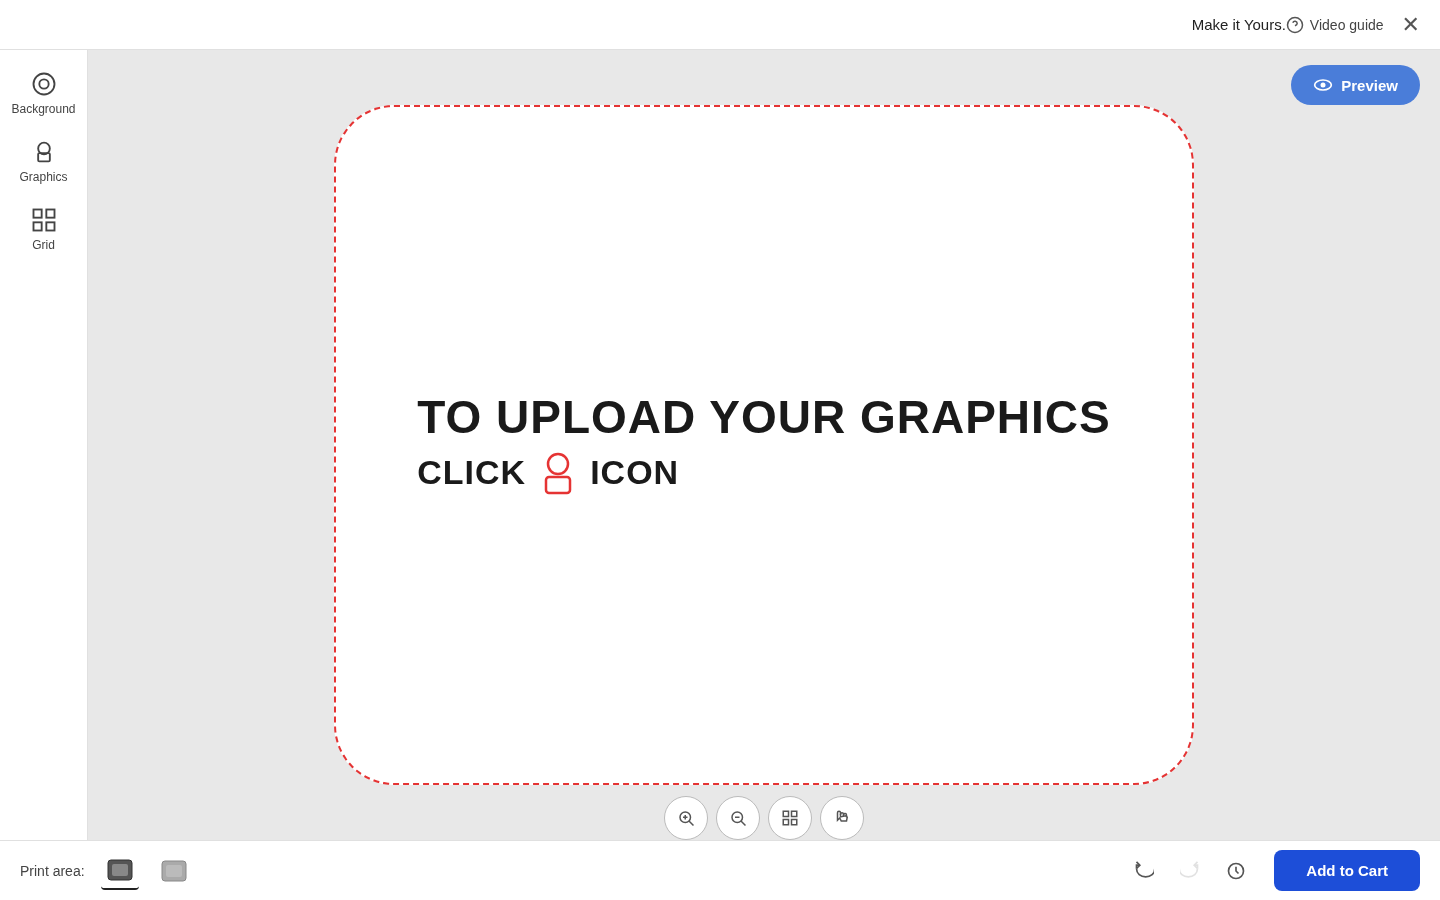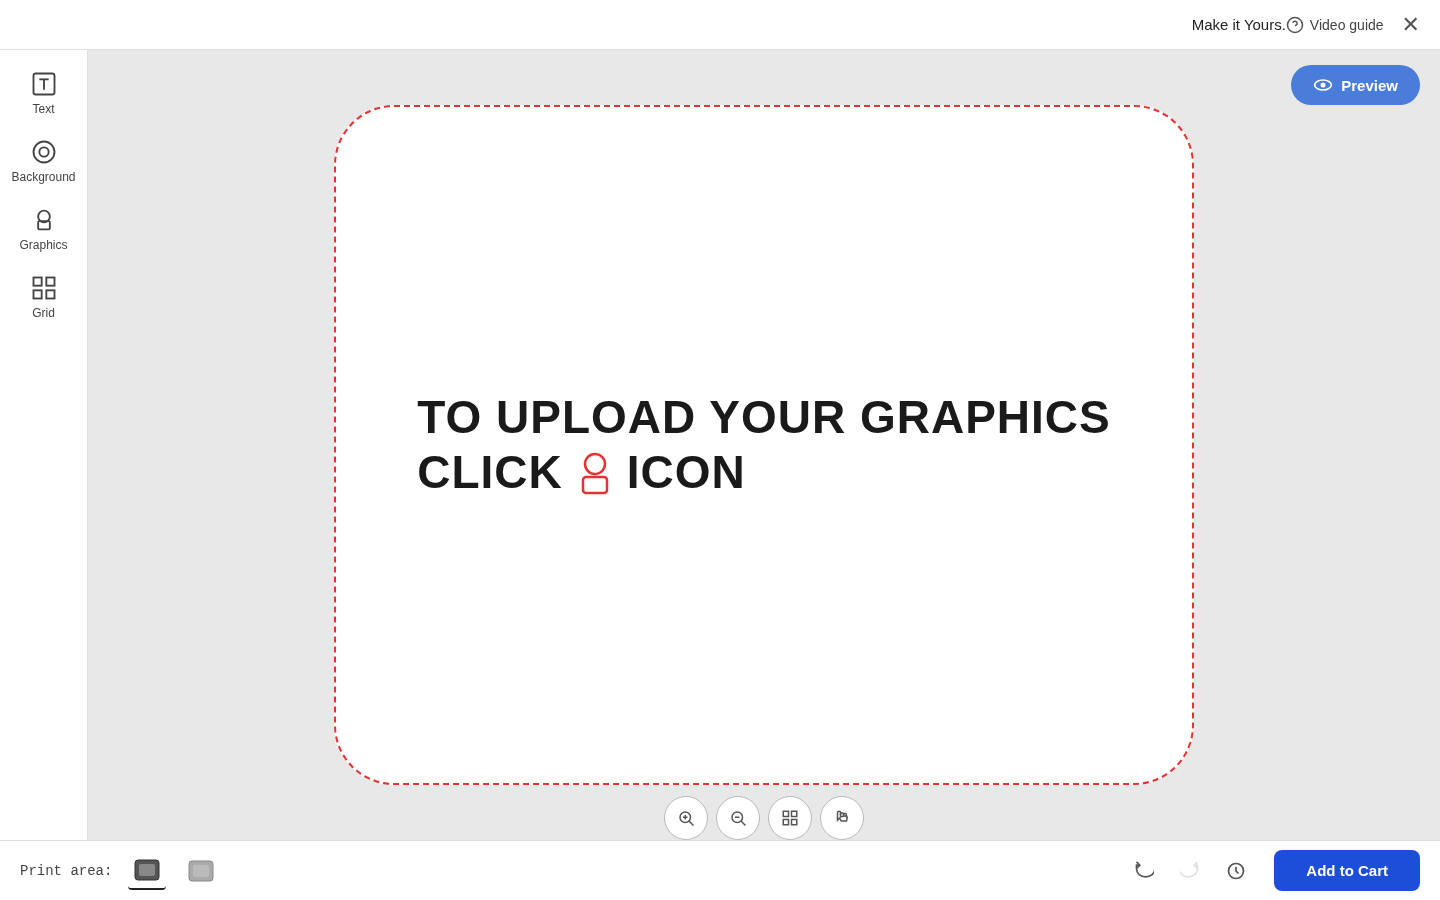--- a/index.html
+++ b/index.html
@@ -52,21 +52,21 @@
       position: relative;
     }
     .canvas-text {
       text-align: center; user-select: none;
     }
     .canvas-line1 {
       font-size: 46px; font-weight: 600; color: #1a1a1a; letter-spacing: 1px;
       text-transform: uppercase; 
     }
     .canvas-line2 {
-      font-size: 46px; font-weight: 600; color: #1a1a1a; letter-spacing: 1px;
+      font-size: 34px; font-weight: 600; color: #1a1a1a; letter-spacing: 1px;
       text-transform: uppercase; display: flex; align-items: center; gap: 4px;
     }
 
     
     #canvas-toolbar {
       position: absolute; bottom: -55px; left: 50%; transform: translateX(-50%);
       display: flex; align-items: center; gap: 8px;
       background: transparent;
     }
     .canvas-tool-btn {
@@ -84,21 +84,21 @@
     }
 
     
     #bottombar {
       position: fixed; bottom: 0; left: 0; right: 0; height: 60px;
       background: #fff; border-top: 1px solid #e0e0e0;
       display: flex; align-items: center; justify-content: space-between;
       padding: 0 20px; z-index: 100;
     }
     .print-area-section {
-      display: flex; align-items: center; gap: 16px; font-family: Liberation Mono, monospace;
+      display: flex; align-items: center; gap: 16px;
     }
     .print-area-label { font-size: 14px; color: #444; }
     .print-area-thumb {
       width: 38px; height: 38px; border-radius: 4px; cursor: pointer;
       display: flex; align-items: center; justify-content: center;
     }
     .print-area-thumb.active { border-bottom: 2px solid #222; }
     .bottom-actions {
       display: flex; align-items: center; gap: 10px;
     }
@@ -137,28 +137,20 @@
         <line x1="12" y1="17" x2="12.01" y2="17"></line>
       </svg>
       <span>Video guide</span>
     </div>
     <button class="close-btn">✕</button>
   </div>
 </div>
 
 <div id="sidebar">
 
-  <div class="sidebar-item">
-    <svg viewBox="0 0 24 24" fill="none" stroke="#444" stroke-width="1.6">
-      <rect x="3" y="3" width="18" height="18" rx="2"></rect>
-      <line x1="8" y1="8" x2="16" y2="8"></line>
-      <line x1="12" y1="8" x2="12" y2="17"></line>
-    </svg>
-    <span>Text</span>
-  </div>
 
   <div class="sidebar-item">
     <svg viewBox="0 0 24 24" fill="none" stroke="#444" stroke-width="1.6">
       <circle cx="12" cy="12" r="9"></circle>
       <circle cx="12" cy="12" r="4"></circle>
     </svg>
     <span>Background</span>
   </div>
 
   <div class="sidebar-item">

